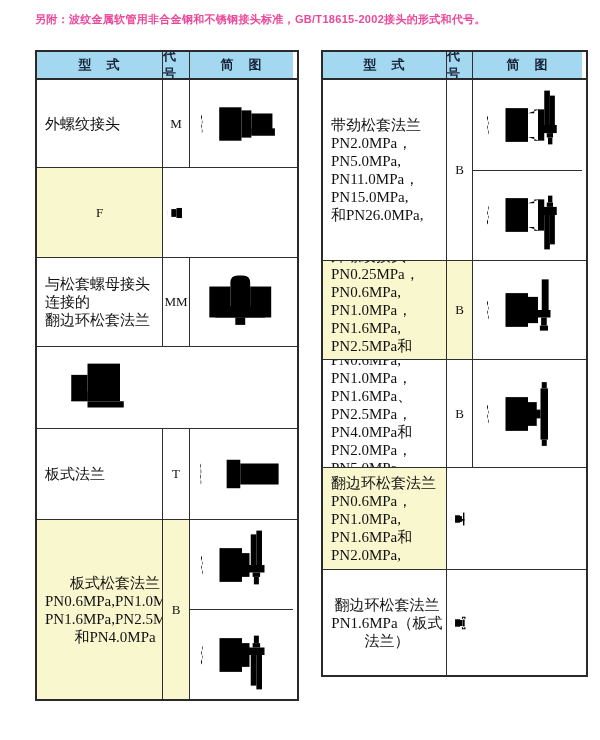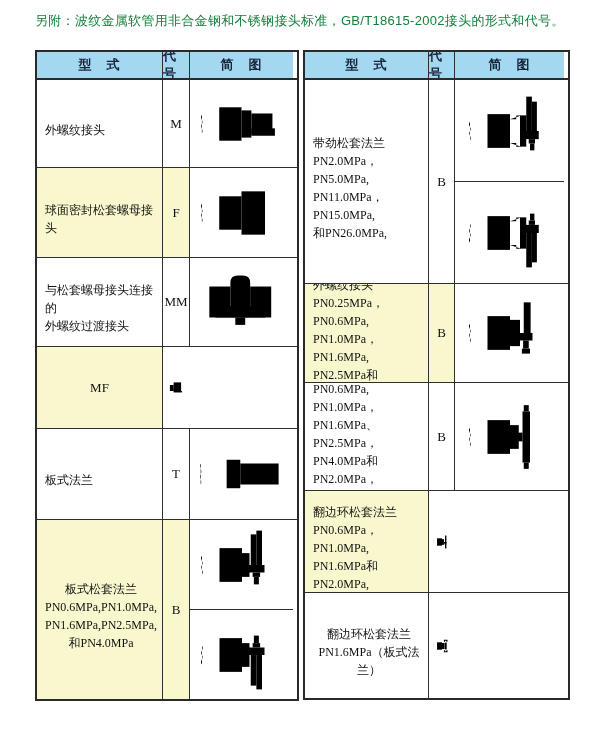--- a/index.html
+++ b/index.html
@@ -3,24 +3,24 @@
 <meta charset="utf-8">
 <style>
   html,body{margin:0;padding:0;}
   body{
     width:600px;height:740px;background:#ffffff;position:relative;
     font-family:"Liberation Sans","DejaVu Sans",sans-serif;color:#111;
     overflow:hidden;
   }
   .page-title{
     position:absolute;left:35px;top:12px;width:540px;
-    font-size:13px;font-weight:normal;letter-spacing:.3px;color:#15803d;
+    font-size:11px;font-weight:bold;letter-spacing:.3px;color:#ec4899;
   }
   .tables-wrap{
-    position:absolute;left:35px;top:50px;display:flex;gap:4px;align-items:flex-start;
+    position:absolute;left:35px;top:50px;display:flex;gap:22px;align-items:flex-start;
   }
   .fitting-table{
     border:2px solid #2a2a2a;background:#fff;
   }
   .tbl-left{width:260px;}
   .tbl-right{width:263px;}
   .row{display:grid;box-sizing:border-box;border-bottom:1px solid #2f2f2f;}
   .row:last-child{border-bottom:none;text-align:center;}
   .tbl-left .row{grid-template-columns:126px 27px 103px;}
   .tbl-right .row{grid-template-columns:124px 26px 109px;}
@@ -28,21 +28,21 @@
   .cell{
     box-sizing:border-box;border-right:1px solid #2f2f2f;
     display:flex;align-items:center;overflow:hidden;background:#fff;
   }
   .cell:last-child{border-right:none;}
   .cell.hd{
     background:#a4d7f0;justify-content:center;font-size:13px;font-weight:bold;
     color:#16243a;letter-spacing:1px;
   }
   .cell.type{
-    padding:16px 3px 4px 8px;font-size:12px;line-height:18px;
+    padding:4px 3px 4px 8px;font-size:15px;line-height:18px;
     white-space:pre-line;font-family:"Liberation Serif","DejaVu Serif",serif;
   }
   .cell.code{
     justify-content:center;font-size:13px;
     font-family:"Liberation Serif","DejaVu Serif",serif;
   }
   .cell.diag-cell{justify-content:center;padding:2px;}
   .cell.yl{background:#f9f7cd;}
   .dstack{display:flex;flex-direction:column;width:100%;height:100%;}
   .dstack .sub{flex:1;display:flex;align-items:center;justify-content:center;}
@@ -172,40 +172,38 @@
     <div class="row" style="height:88px">
       <div class="cell type">外螺纹接头</div>
       <div class="cell code">M</div>
       <div class="cell diag-cell">
         <svg class="diag" viewBox="0 0 160 110">
             <use href="#g-m"></use>
           </svg>
       </div>
     </div>
     <div class="row" style="height:90px">
-      <div class="cell type yl">球面密封松套螺母接头</div>
       <div class="cell code yl">F</div>
       <div class="cell diag-cell">
         <svg class="diag" viewBox="0 0 160 110">
             <use href="#g-f"></use>
           </svg>
       </div>
     </div>
     <div class="row" style="height:89px">
       <div class="cell type">与松套螺母接头连接的
-外螺纹过渡接头</div>
+翻边环松套法兰</div>
       <div class="cell code">MM</div>
       <div class="cell diag-cell">
         <svg class="diag" viewBox="0 0 160 110">
             <use href="#g-mm"></use>
           </svg>
       </div>
     </div>
     <div class="row" style="height:82px">
-      <div class="cell code yl">MF</div>
       <div class="cell diag-cell">
         <svg class="diag" style="height:70px" viewBox="0 0 160 110">
             <use href="#g-mf"></use>
           </svg>
       </div>
     </div>
     <div class="row" style="height:91px">
       <div class="cell type">板式法兰</div>
       <div class="cell code">T</div>
       <div class="cell diag-cell">
@@ -236,21 +234,21 @@
       </div>
     </div>
   </div>
 
   <div class="fitting-table tbl-right">
     <div class="row hdr" style="height:28px">
       <div class="cell hd">型　式</div>
       <div class="cell hd">代号</div>
       <div class="cell hd">简　图</div>
     </div>
-    <div class="row" style="height:204px">
+    <div class="row" style="height:181px">
       <div class="cell type">带劲松套法兰
 PN2.0MPa，PN5.0MPa,
 PN11.0MPa，PN15.0MPa,
 和PN26.0MPa,</div>
       <div class="cell code">B</div>
       <div class="cell diag-cell" style="padding:0">
         <div class="dstack">
           <div class="sub">
             <svg class="diag tall" viewBox="0 0 160 110">
                 <use href="#g-nf"></use>

